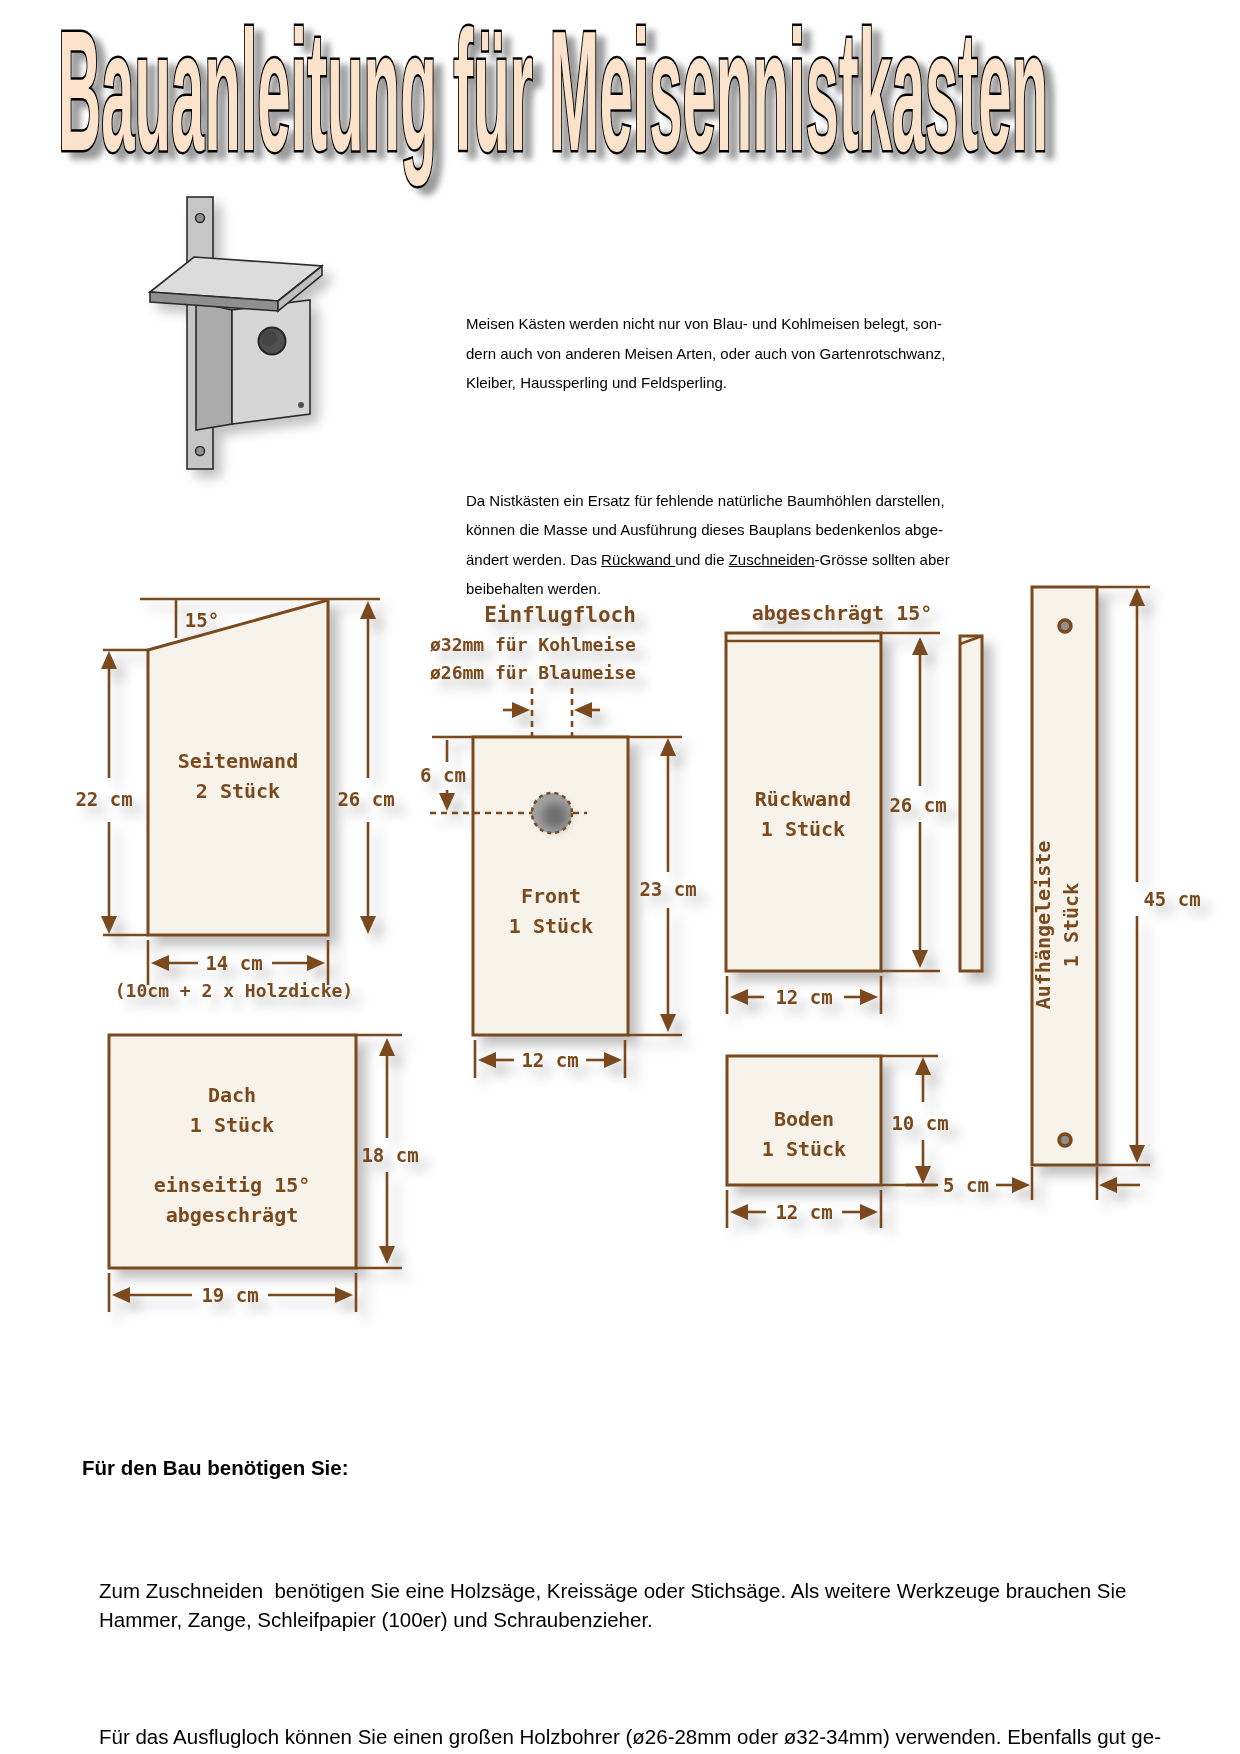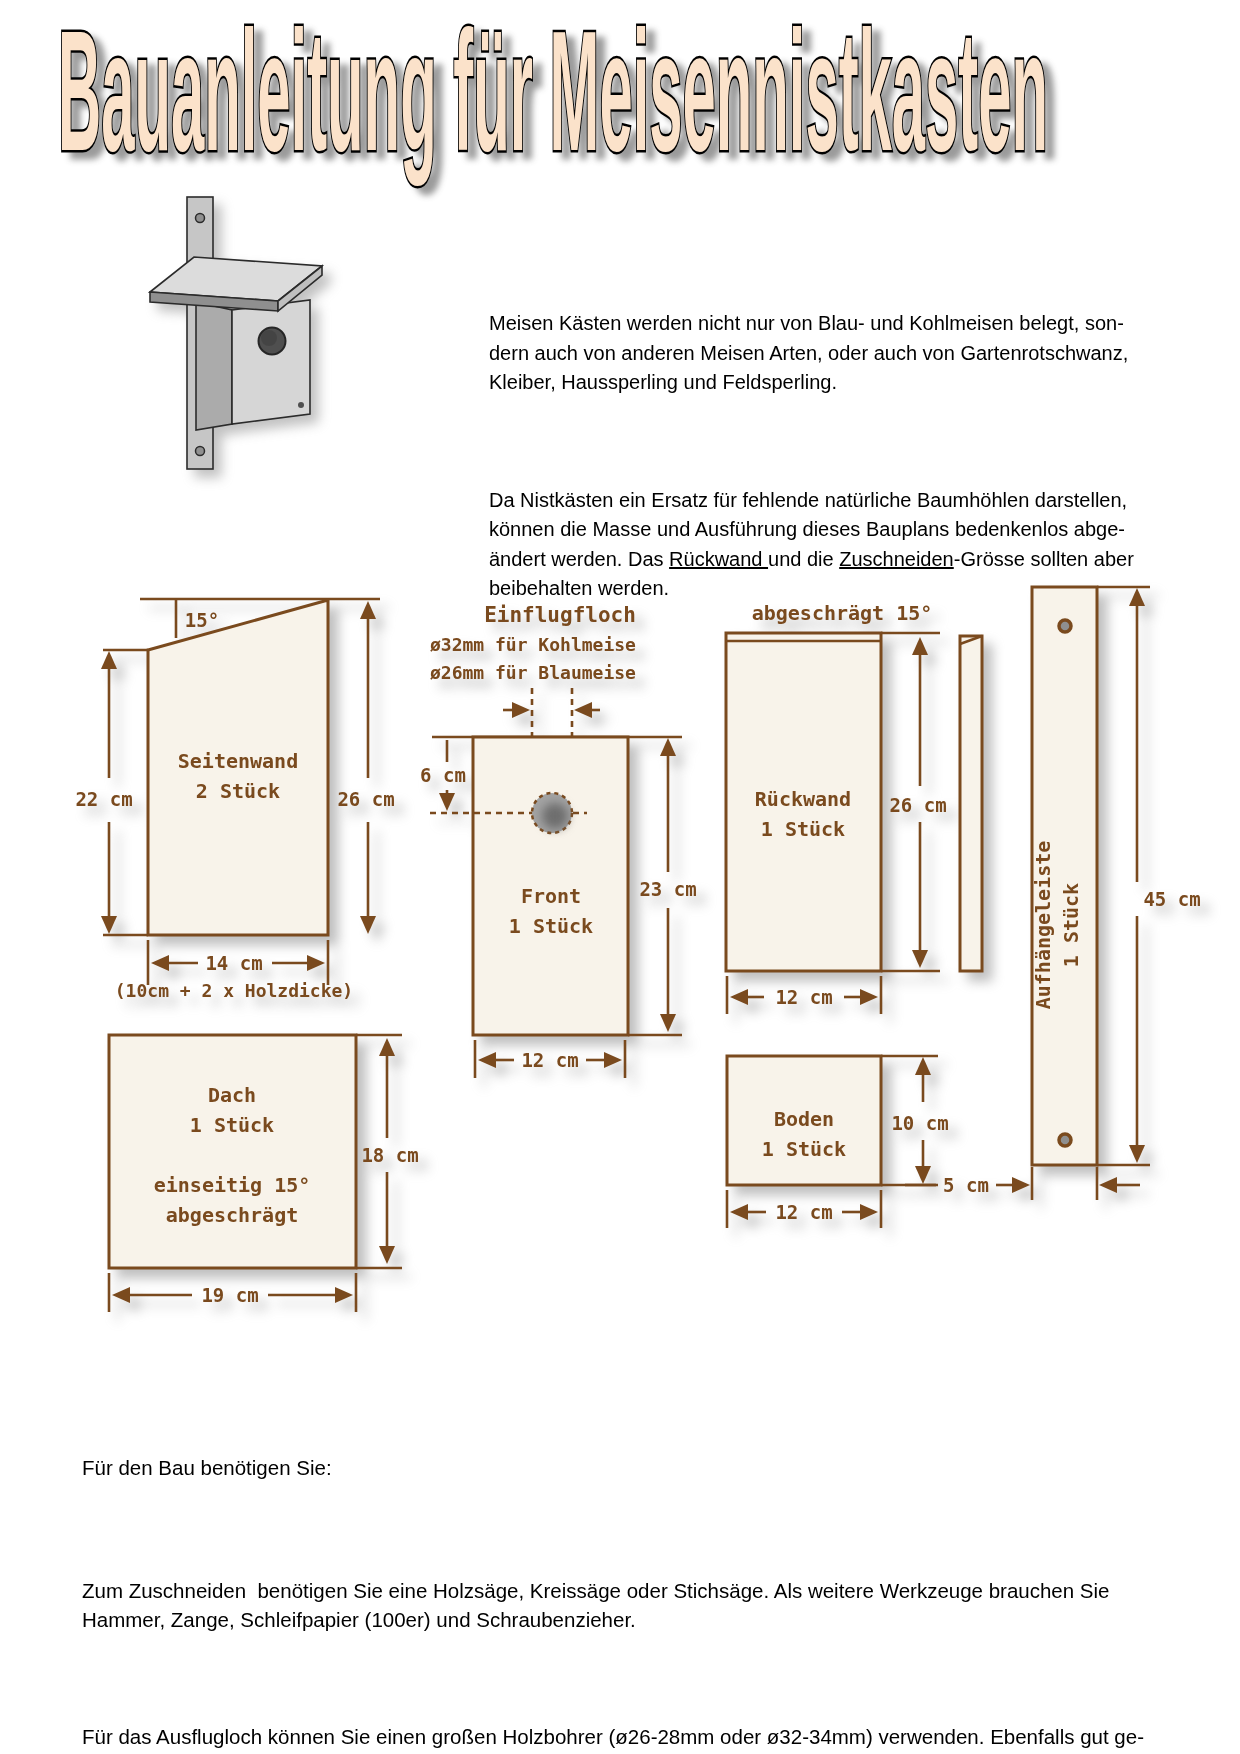--- a/index.html
+++ b/index.html
@@ -9,43 +9,43 @@
 
   
   .title-svg{left:0;top:0;}
   .title-text{font-family:"Liberation Sans",sans-serif;font-weight:bold;
               filter:drop-shadow(9px 7px 3px rgba(150,150,150,0.95));}
 
   
   .birdhouse{left:130px;top:185px;filter:drop-shadow(8px 8px 6px rgba(120,120,120,0.45));}
 
   
-  .intro-text{left:489px;top:250px;width:660px;font-size:20px;line-height:29.5px;
+  .intro-text{left:466px;top:250px;width:660px;font-size:15px;line-height:29.5px;
               white-space:pre-wrap;}
   .intro-text .para{margin:0 0 29px 0;}
   .ul{text-decoration:underline;}
 
   
   .diagram{left:0;top:560px;filter:drop-shadow(9px 9px 6px rgba(115,115,115,0.45));}
   .diagram text{font-family:"DejaVu Sans Mono","Liberation Mono",monospace;font-weight:bold;
                 font-size:20px;fill:#7a4a1e;text-anchor:middle;}
   .diagram text.sz18{font-size:18px;}
   .diagram text.sz19{font-size:19px;}
   .diagram text.sz21{font-size:21px;}
   .diagram text.as{text-anchor:start;}
   .ln{stroke:#7a4a1e;stroke-width:2.6;fill:none;}
   .panel{fill:#f8f3ea;stroke:#7a4a1e;stroke-width:3;}
   .arr{fill:#7a4a1e;stroke:none;}
   .dash{stroke-dasharray:6 5;}
 
   
   .tools-text{left:82px;top:1394px;width:1130px;font-size:20.5px;line-height:29.5px;
               white-space:pre-wrap;}
-  .tools-text .heading{font-weight:normal;margin:0 0 34px 0;}
-  .tools-text .para{margin:0 0 28px 0;}
+  .tools-text .heading{font-weight:bold;margin:0 0 34px 0;}
+  .tools-text .para{margin:0 0 28px 17px;}
 </style>
 </head>
 <body>
 
 <svg class="abs title-svg" width="1240" height="210" viewBox="0 0 1240 210">
   <text class="title-text" x="58" y="150" font-size="170" textLength="990" lengthAdjust="spacingAndGlyphs" fill="#fbe2ca" stroke="#000000" stroke-width="5" paint-order="stroke">Bauanleitung für Meisennistkasten</text>
 </svg>
 
 <svg class="abs birdhouse" width="210" height="295" viewBox="130 185 210 295">
   <g>

